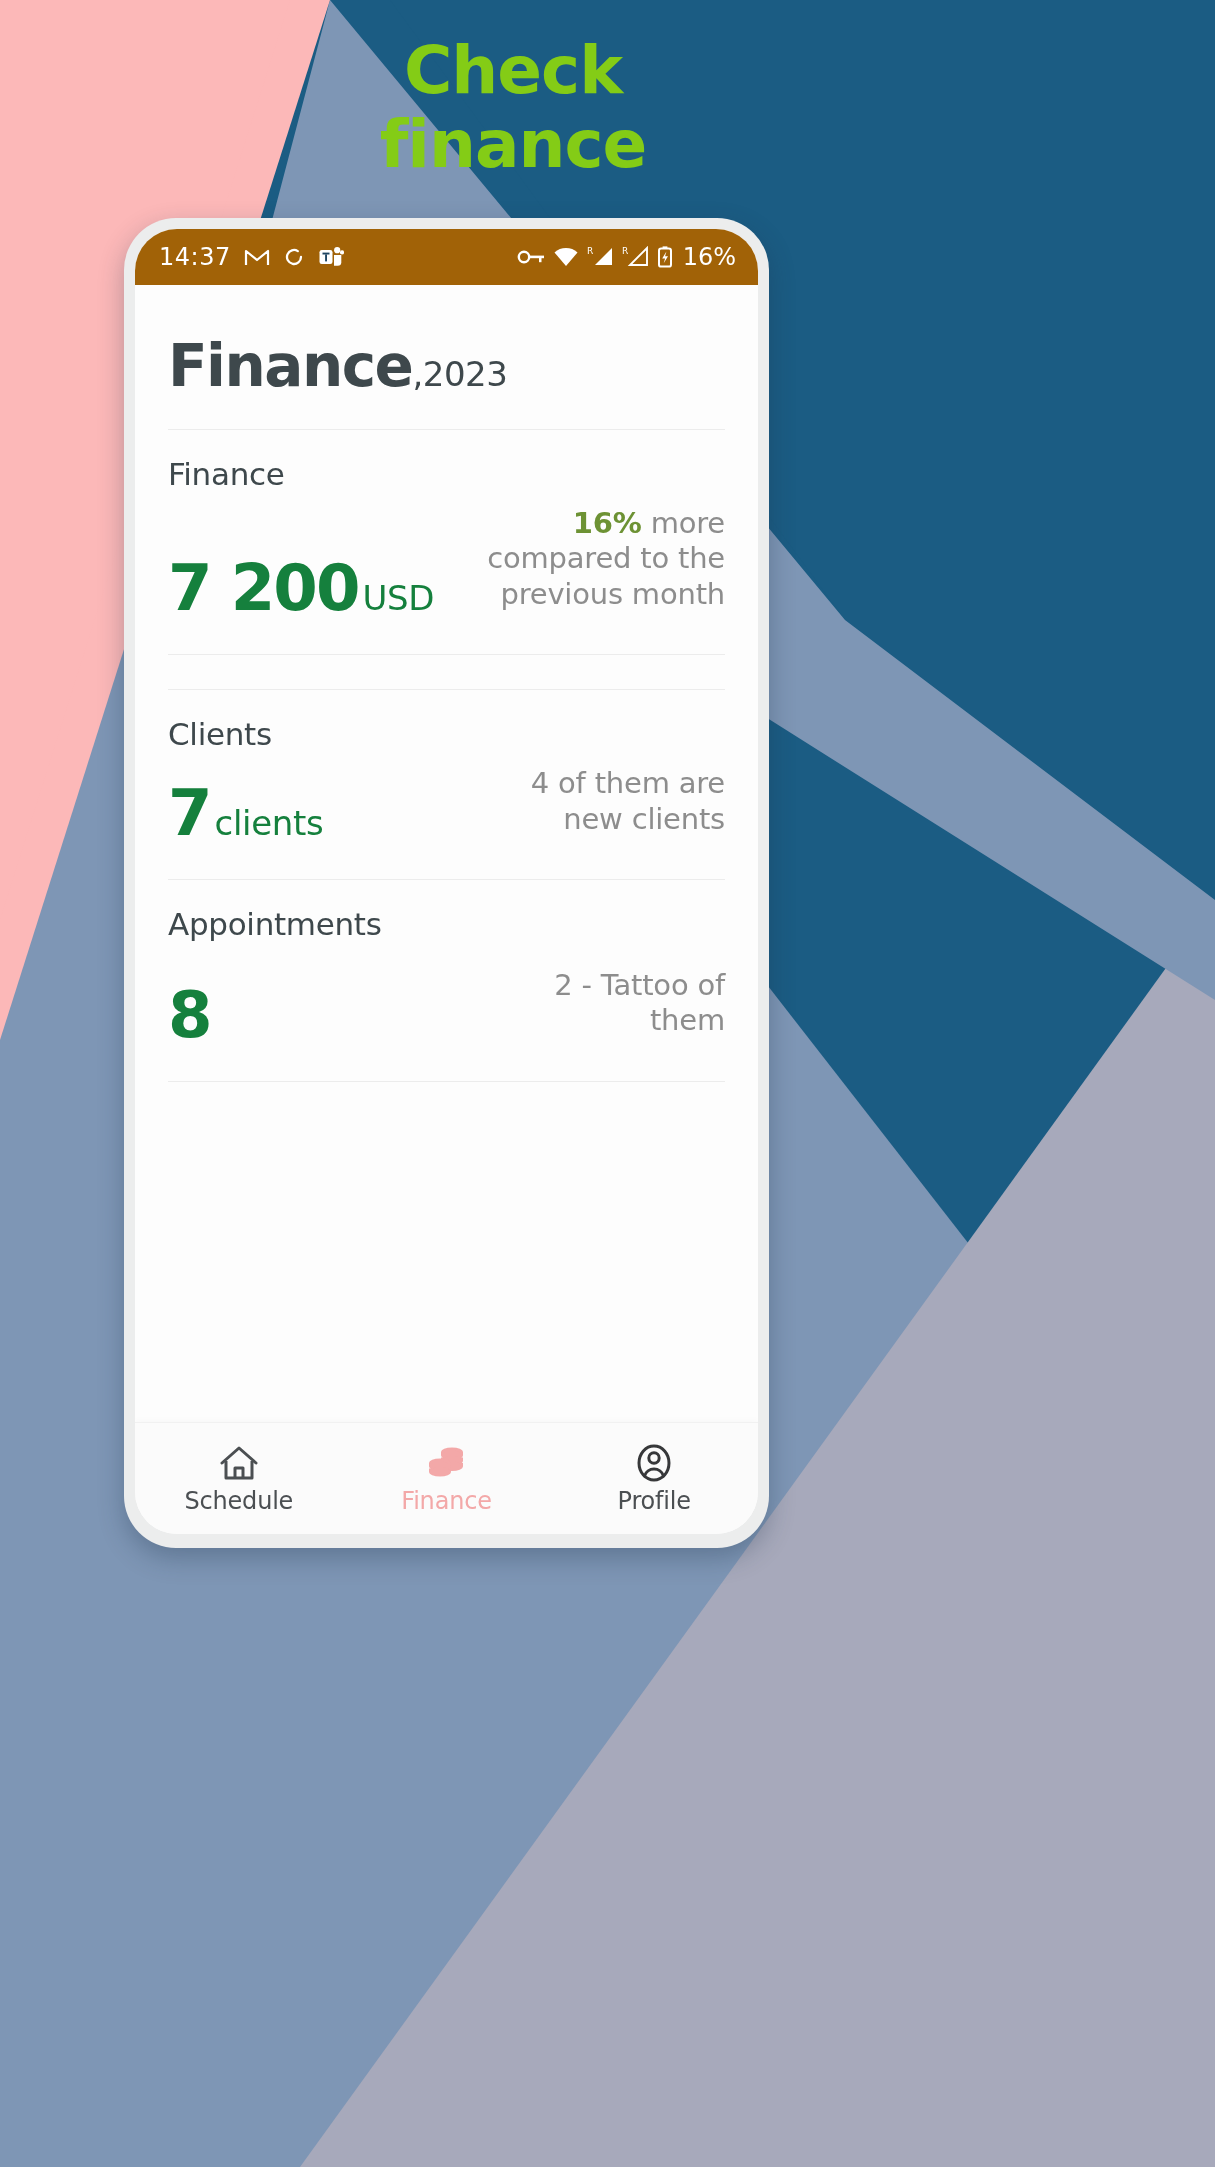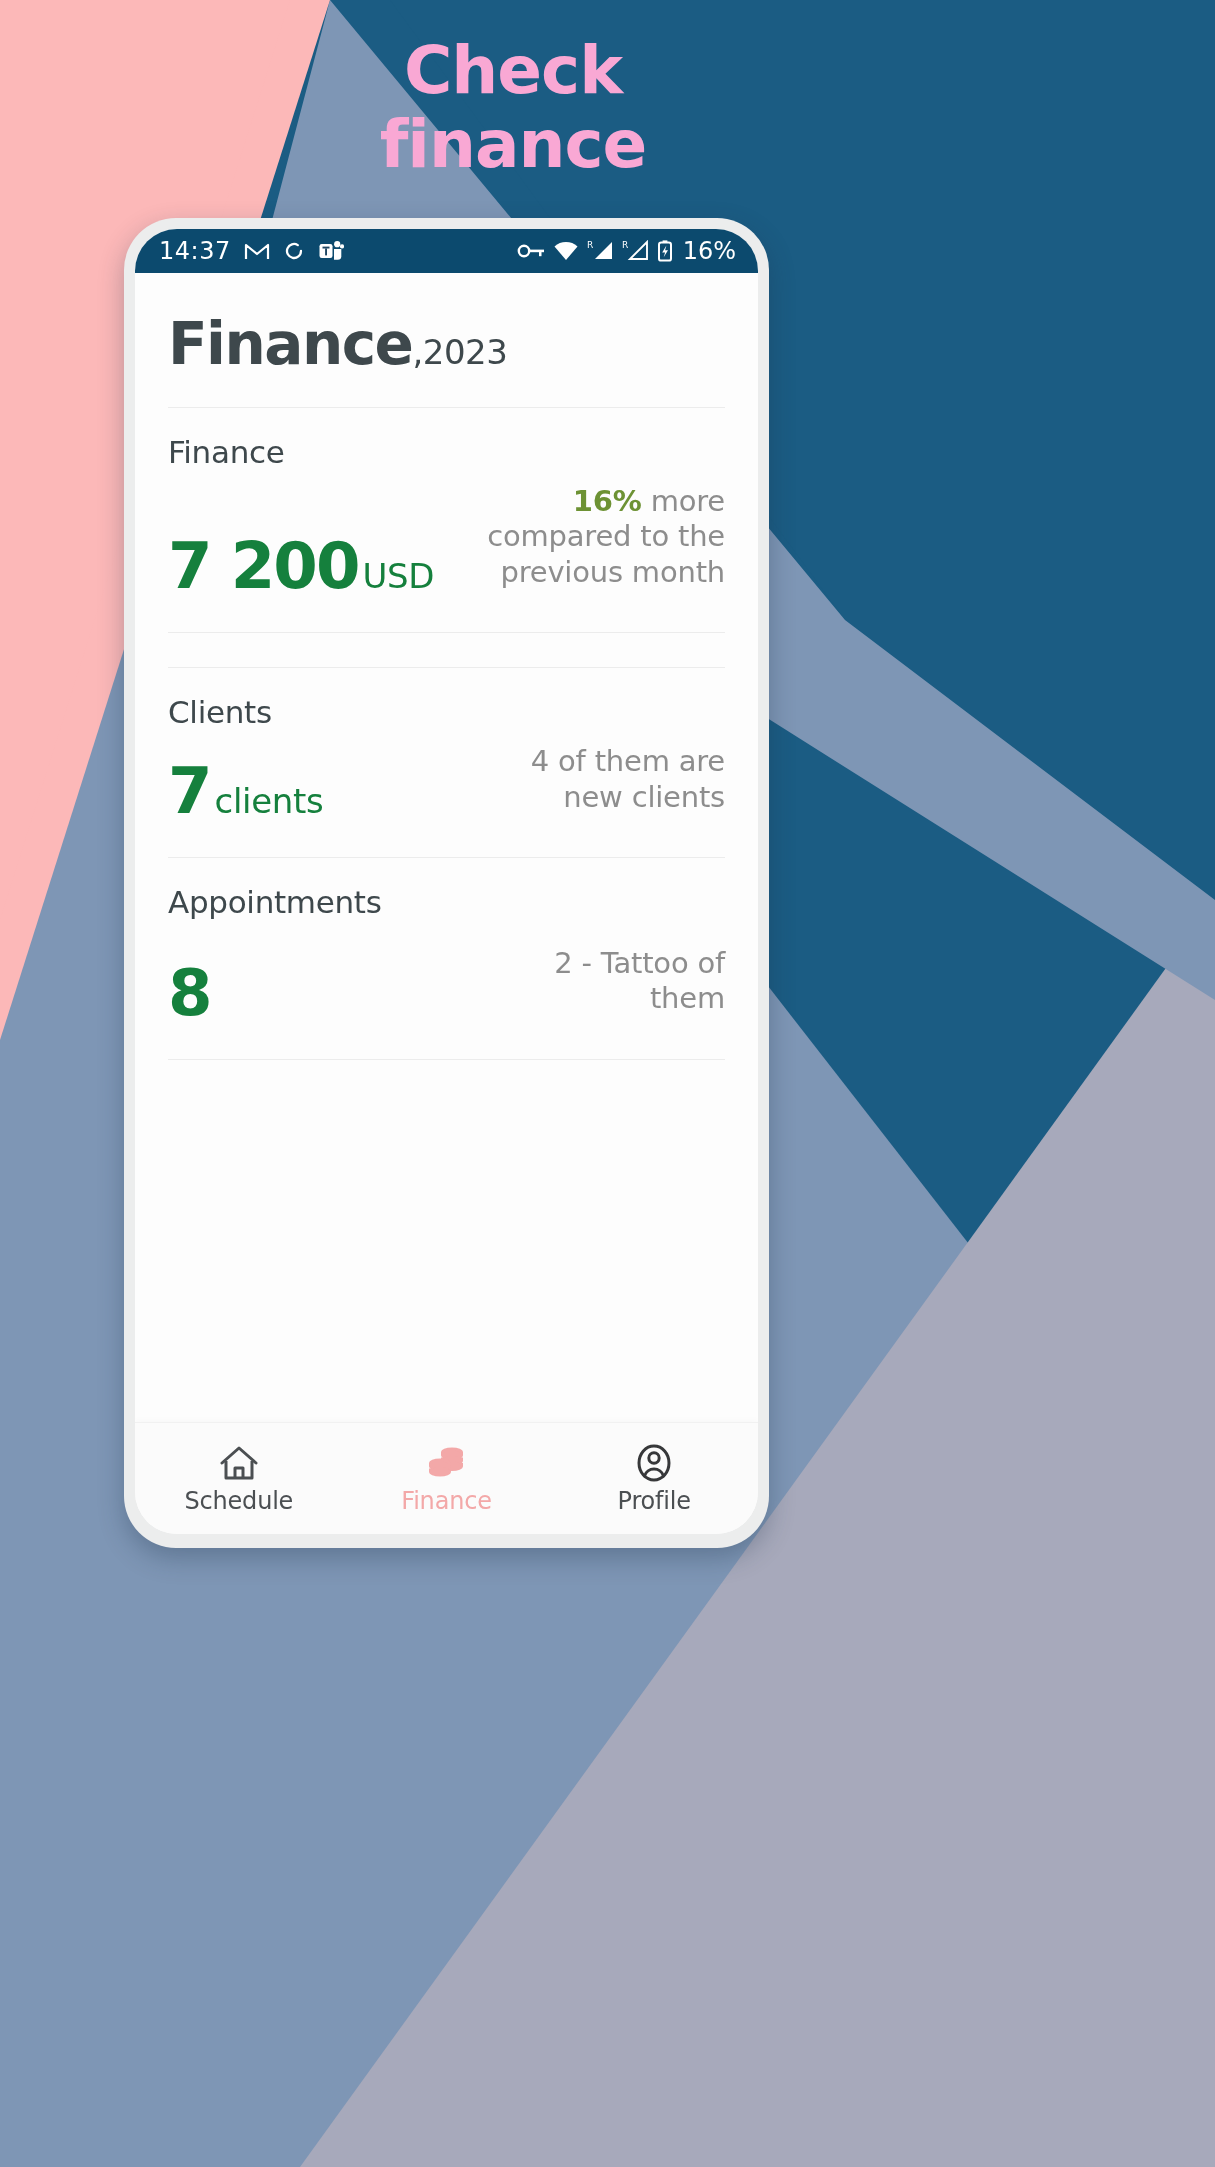--- a/index.html
+++ b/index.html
@@ -12,21 +12,21 @@
   }
 
   
   #bg { position:absolute; inset:0; width:1215px; height:2167px; }
 
   
   .promo {
     position:absolute;
     top:34px; left:0; width:1026px;
     text-align:center;
-    color:#f9a8d4;
+    color:#84cc16;
     font-family:"DejaVu Sans", sans-serif;
     font-size:66px;
     font-weight:bold;
     line-height:1.12;
     letter-spacing:-1px;
     z-index:5;
   }
   .promo span { display:block; }
 
   
@@ -45,41 +45,41 @@
     background:#fdfdfd;
     border-radius:42px;
     overflow:hidden;
     display:flex;
     flex-direction:column;
     position:relative;
   }
 
   
   .statusbar {
-    height:44px;
-    background:#0c4a6e;
+    height:56px;
+    background:#a16207;
     color:#ffffff;
     display:flex;
     align-items:center;
     padding:0 22px 0 24px;
     font-size:23px;
     flex:0 0 auto;
     gap:0;
   }
   .sb-left { display:flex; align-items:center; gap:13px; }
   .sb-time { font-size:24px; font-weight:500; letter-spacing:0.5px; }
   .sb-right { margin-left:auto; display:flex; align-items:center; gap:8px; }
   .sb-right .pct { font-size:24px; font-weight:500; margin-left:2px; }
   .sb-ico { display:inline-flex; align-items:center; justify-content:center; }
 
   
   .app {
     flex:1 1 auto;
     background:#fdfdfd;
-    padding:0 33px;
+    padding:10px 33px;
     display:flex;
     flex-direction:column;
     overflow:hidden;
   }
 
   .app-title {
     margin-top:42px;
     color:#3e484c;
     font-family:"DejaVu Sans", sans-serif;
     white-space:nowrap;

